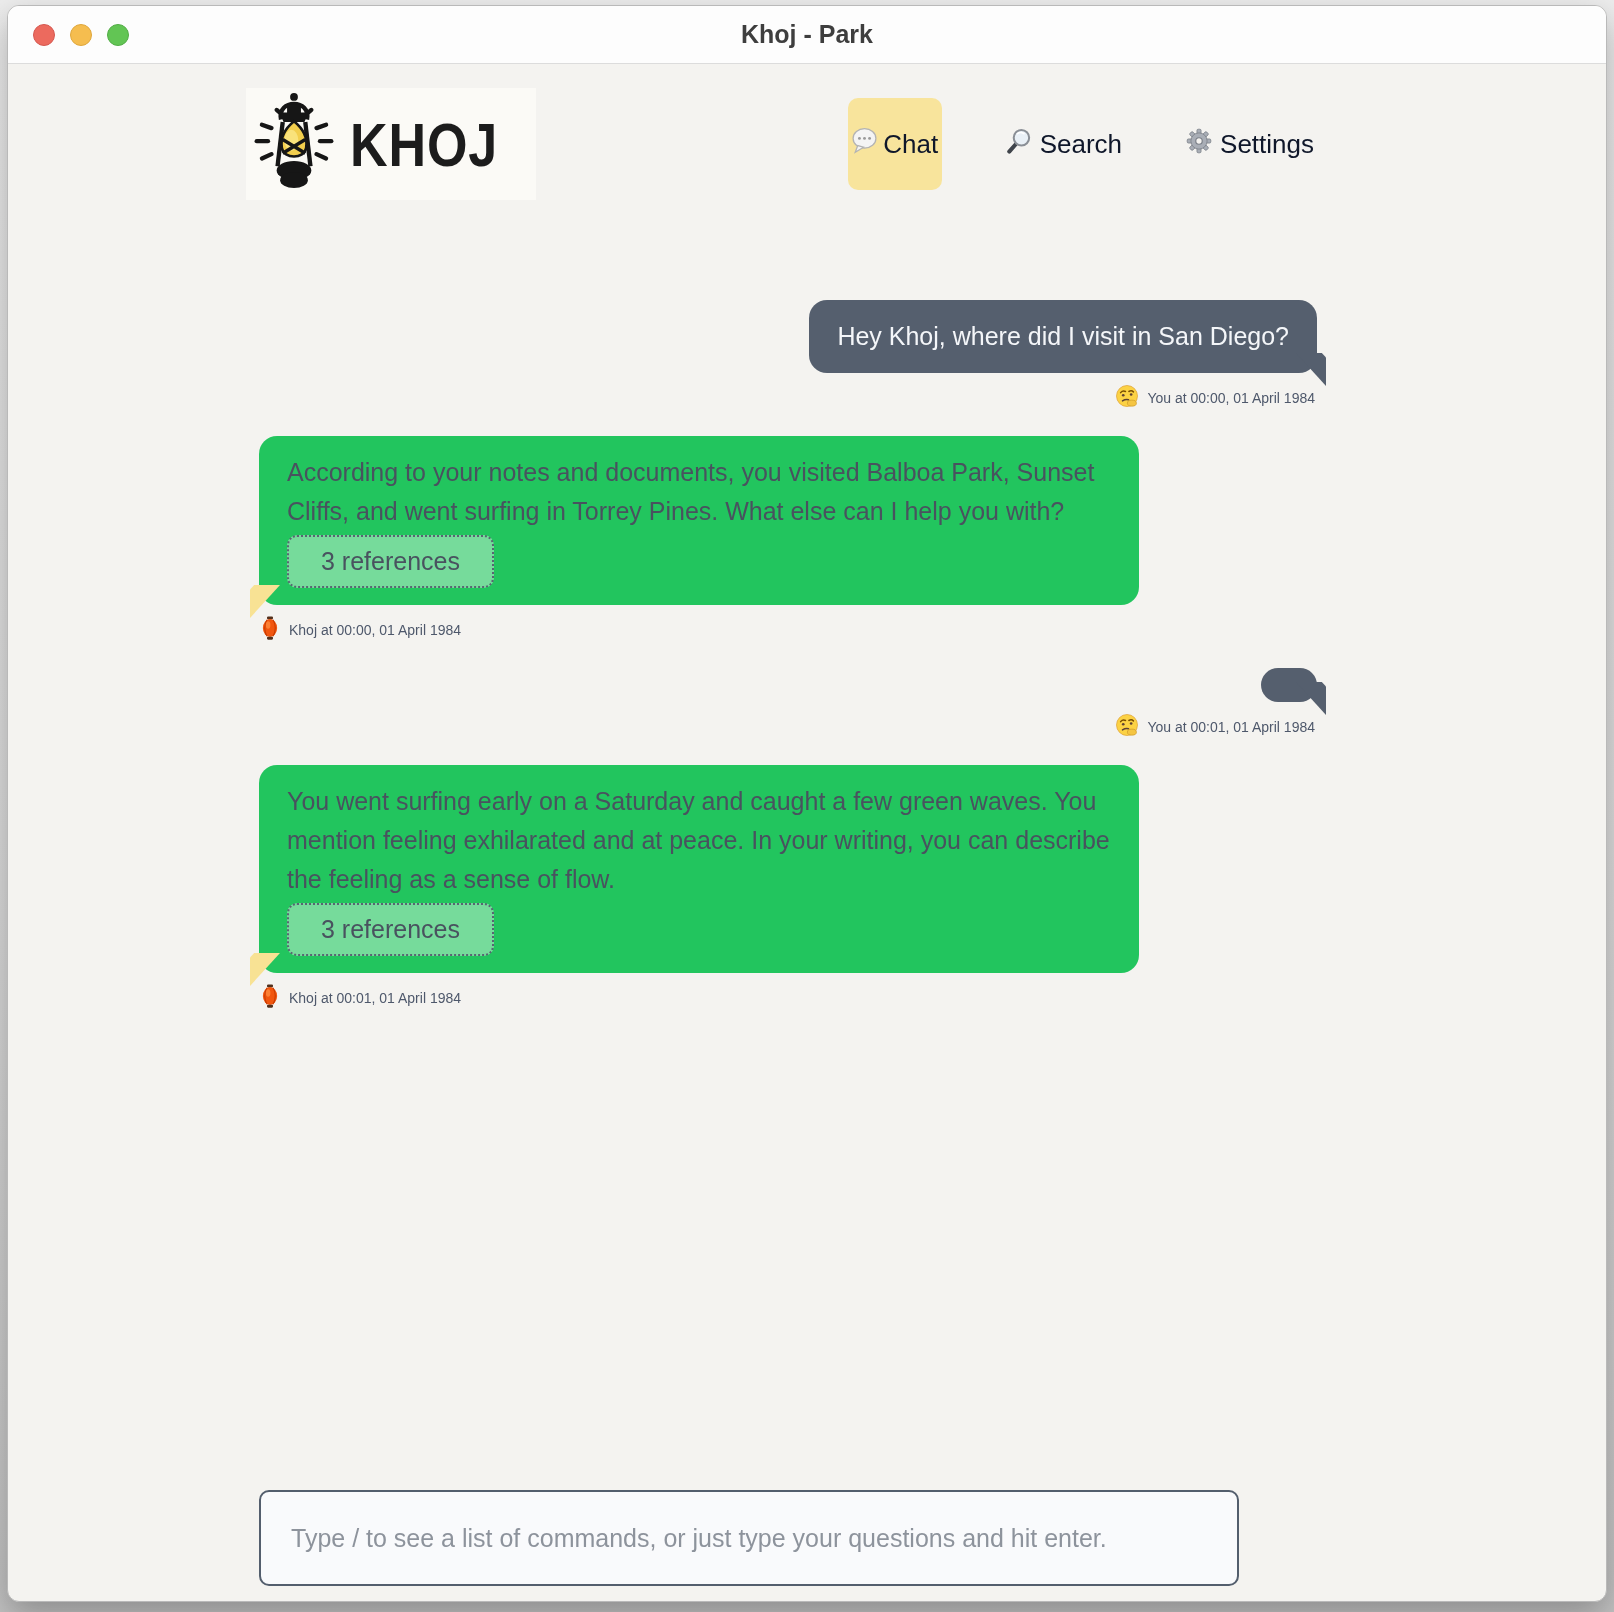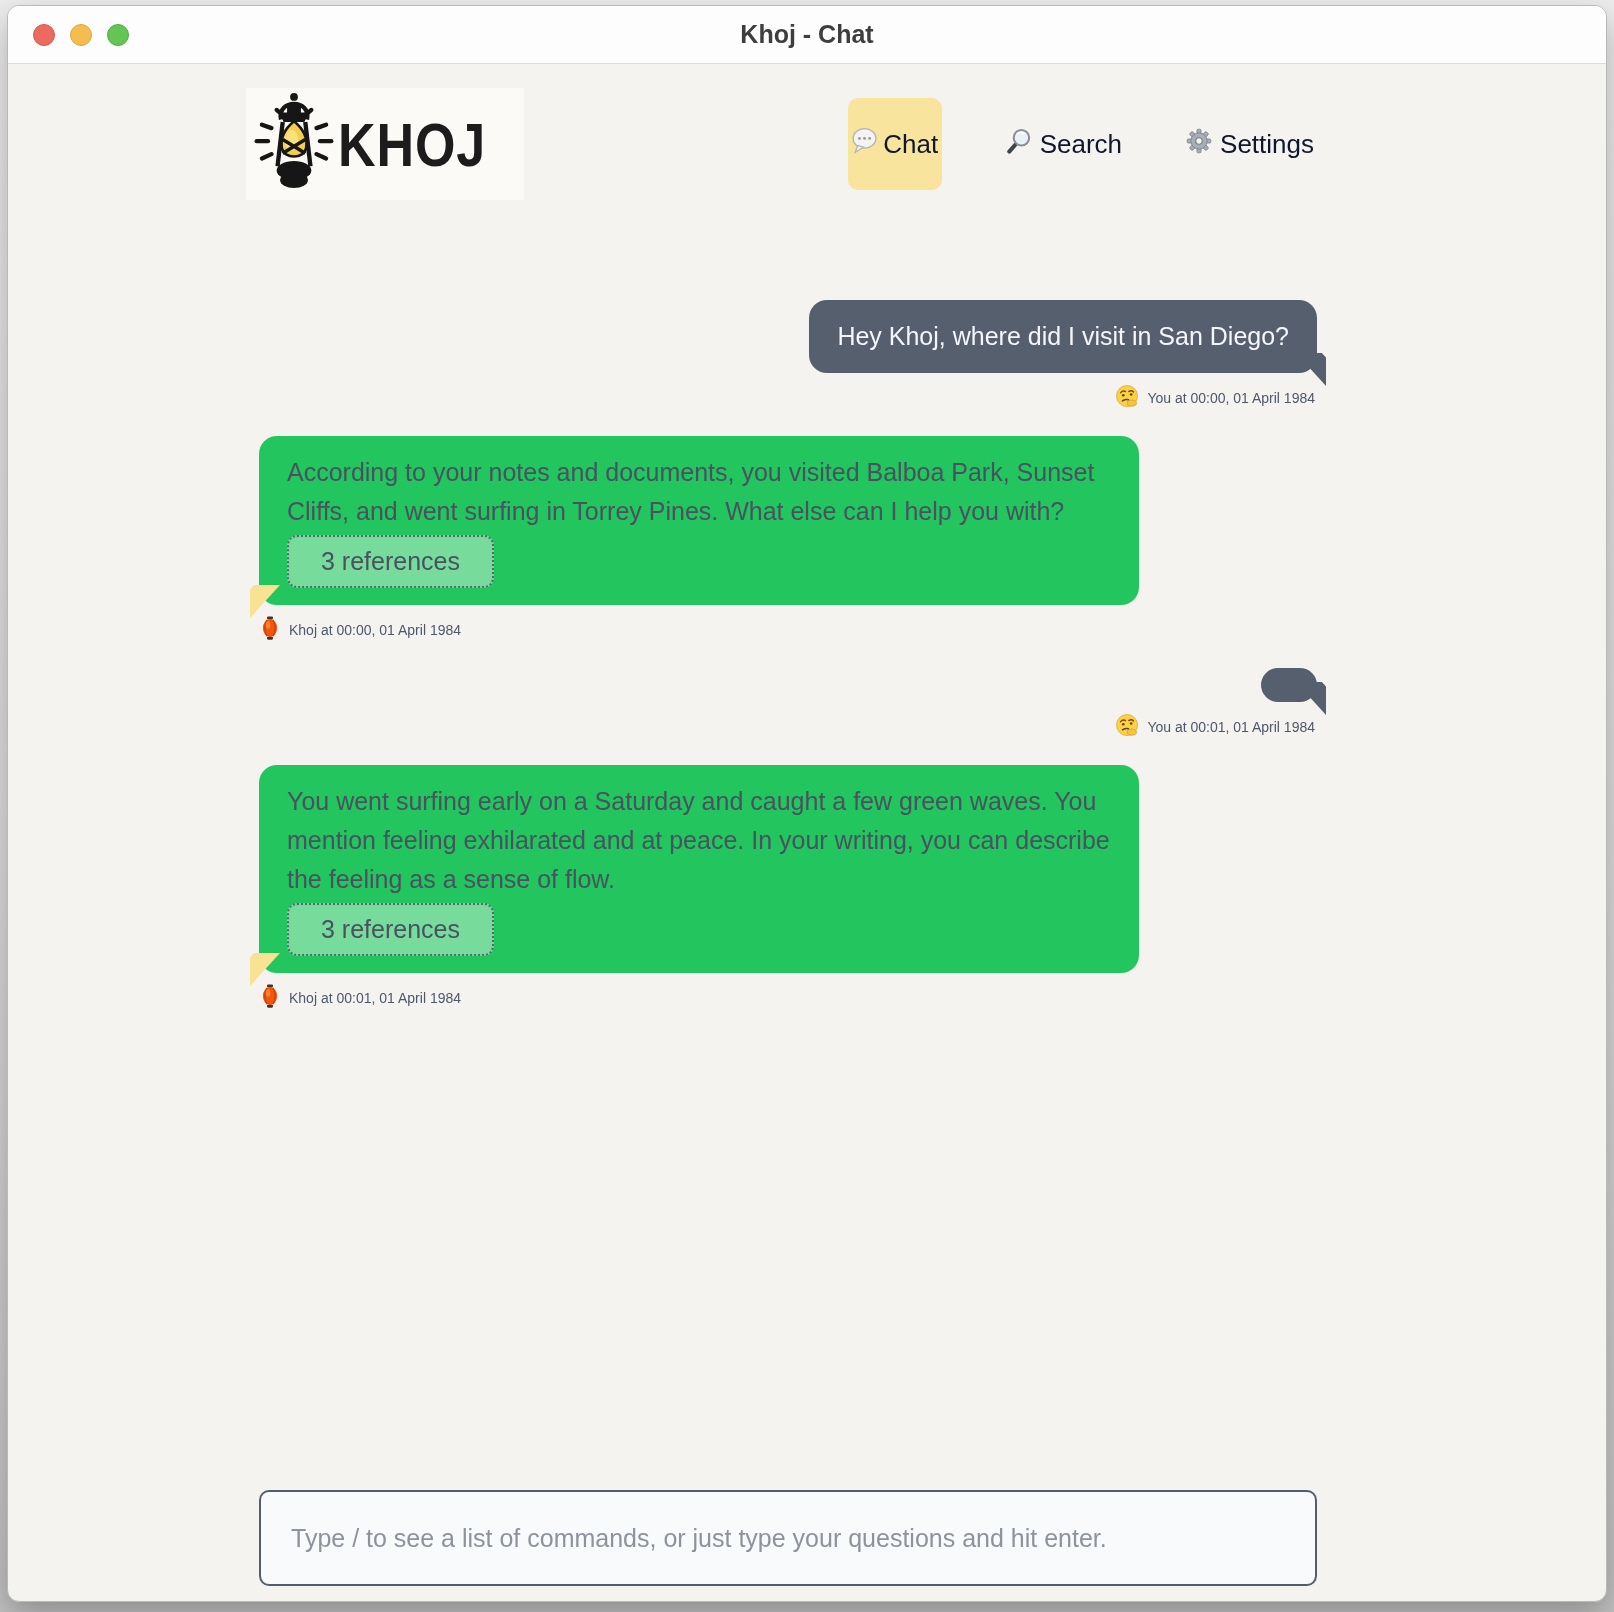--- a/index.html
+++ b/index.html
@@ -21,21 +21,21 @@
   }
   .lights { position:absolute; left:25px; top:0; height:100%; display:flex; align-items:center; gap:15px; }
   .light { width:22px; height:22px; border-radius:50%; padding:0; }
   .light.red    { background:#ec6a5e; border:1px solid #d55850; }
   .light.yellow { background:#f5bd4f; border:1px solid #dfa73c; }
   .light.green  { background:#62c554; border:1px solid #52ad46; }
   .title { flex:1; text-align:center; font-weight:bold; font-size:25px; color:#3e3e3e; }
   
   .content { position:relative; flex:1; }
   .app-header { display:flex; align-items:center; justify-content:space-between; padding:24px 292px 0 238px; }
-  .logo { display:flex; align-items:center; gap:0; background:#fbfaf6; padding:2px 10px 2px 4px; }
+  .logo { display:flex; align-items:center; gap:12px; background:#fbfaf6; padding:2px 10px 2px 4px; }
   .logo-text { font-size:62px; font-weight:900; color:#1c1c1c; letter-spacing:1px; transform:scaleX(.84); transform-origin:left center; }
   .nav { display:flex; align-items:center; gap:64px; }
   .nav-item { display:flex; align-items:center; gap:8px; font-size:26px; color:#0f172a; cursor:pointer; text-decoration:none; }
   .nav-item.active { background:#f8e49c; width:94px; height:92px; border-radius:10px; justify-content:center; gap:5px; }
   
   .chat-body { margin:100px 0 0 251px; width:1058px; display:flex; flex-direction:column; }
   .msg { display:flex; flex-direction:column; margin-bottom:25px;justify-content:center; }
   .msg.you  { align-items:flex-end; }
   .msg.khoj { align-items:flex-start; }
   .bubble { position:relative; font-size:25px; line-height:39px; border-radius:18px; padding:17px 28px; }
@@ -47,41 +47,41 @@
   .tail-l { left:-9px;   bottom:-13px; width:30px; height:33px; background:#f8e294;
             clip-path:polygon(100% 0, 14% 0, 0 14%, 0 100%); }
   .refs {
     margin-top:4px; display:inline-block; font-size:25px; color:#49525f;
     background:rgba(255,255,255,.38); border:2px dotted #5a6473; border-radius:10px;
     padding:10px 32px; font-family:inherit; cursor:pointer; width:max-content;
   }
   .meta { display:flex; align-items:center; gap:8px; margin-top:11px; font-size:14px; color:#4e586b; }
   .msg.you .meta { margin-right:2px; }
   
-  .input-bar { position:absolute; left:251px; width:1058px; bottom:15px; }
+  .input-bar { position:absolute; left:251px; width:980px; bottom:15px; }
   .chat-input {
     width:100%; box-sizing:border-box; height:96px; border:2px solid #535e6d; border-radius:10px;
     background:#f9fafc; font-size:25px; color:#3c4450; padding:0 30px;
     font-family:inherit; outline:none;
   }
   .chat-input::placeholder { color:#8d939c; }
   .icon { display:inline-block; flex:0 0 auto; }
 </style>
 </head>
 <body>
 
 <div class="window">
 
   <div class="titlebar">
     <div class="lights">
       <button class="light red"></button>
       <button class="light yellow"></button>
       <button class="light green"></button>
     </div>
-    <div class="title">Khoj - Chat</div>
+    <div class="title">Khoj - Park</div>
   </div>
 
   <div class="content">
 
     <header class="app-header">
       <div class="logo">
         <span class="icon">
           <svg width="88" height="104" viewBox="0 0 100 120" aria-hidden="true">
             <g stroke="#161616" stroke-linecap="round">
               <path d="M13 40 L24 44" stroke-width="5"></path>

